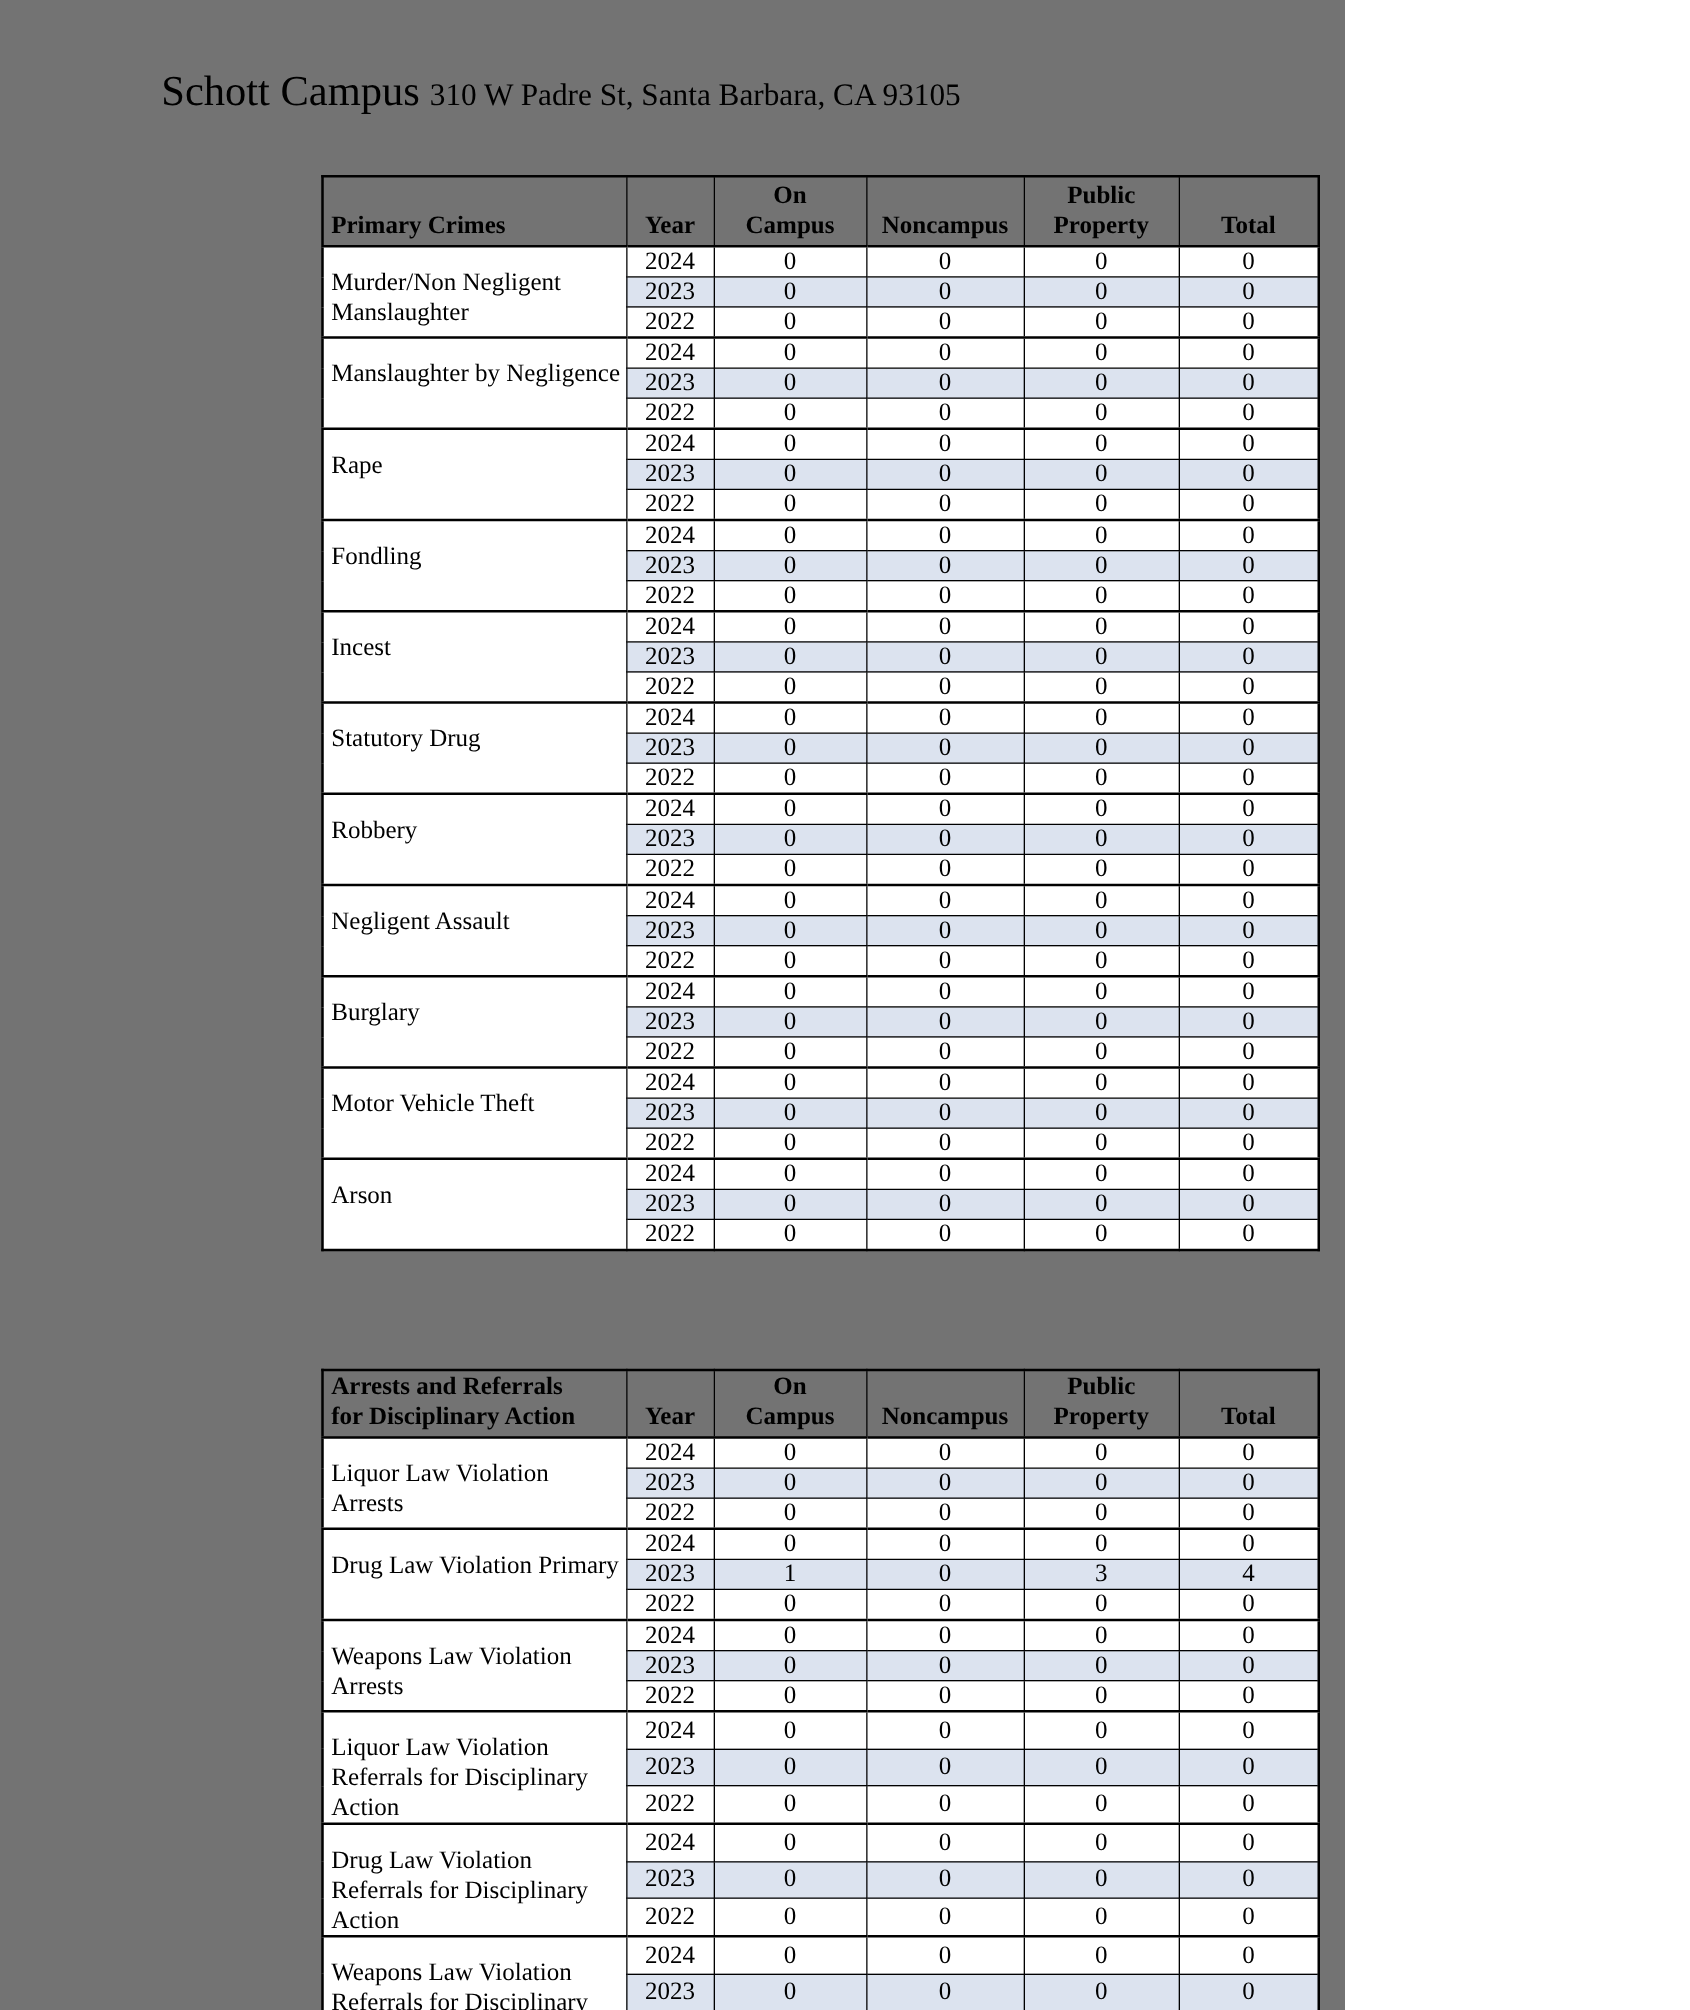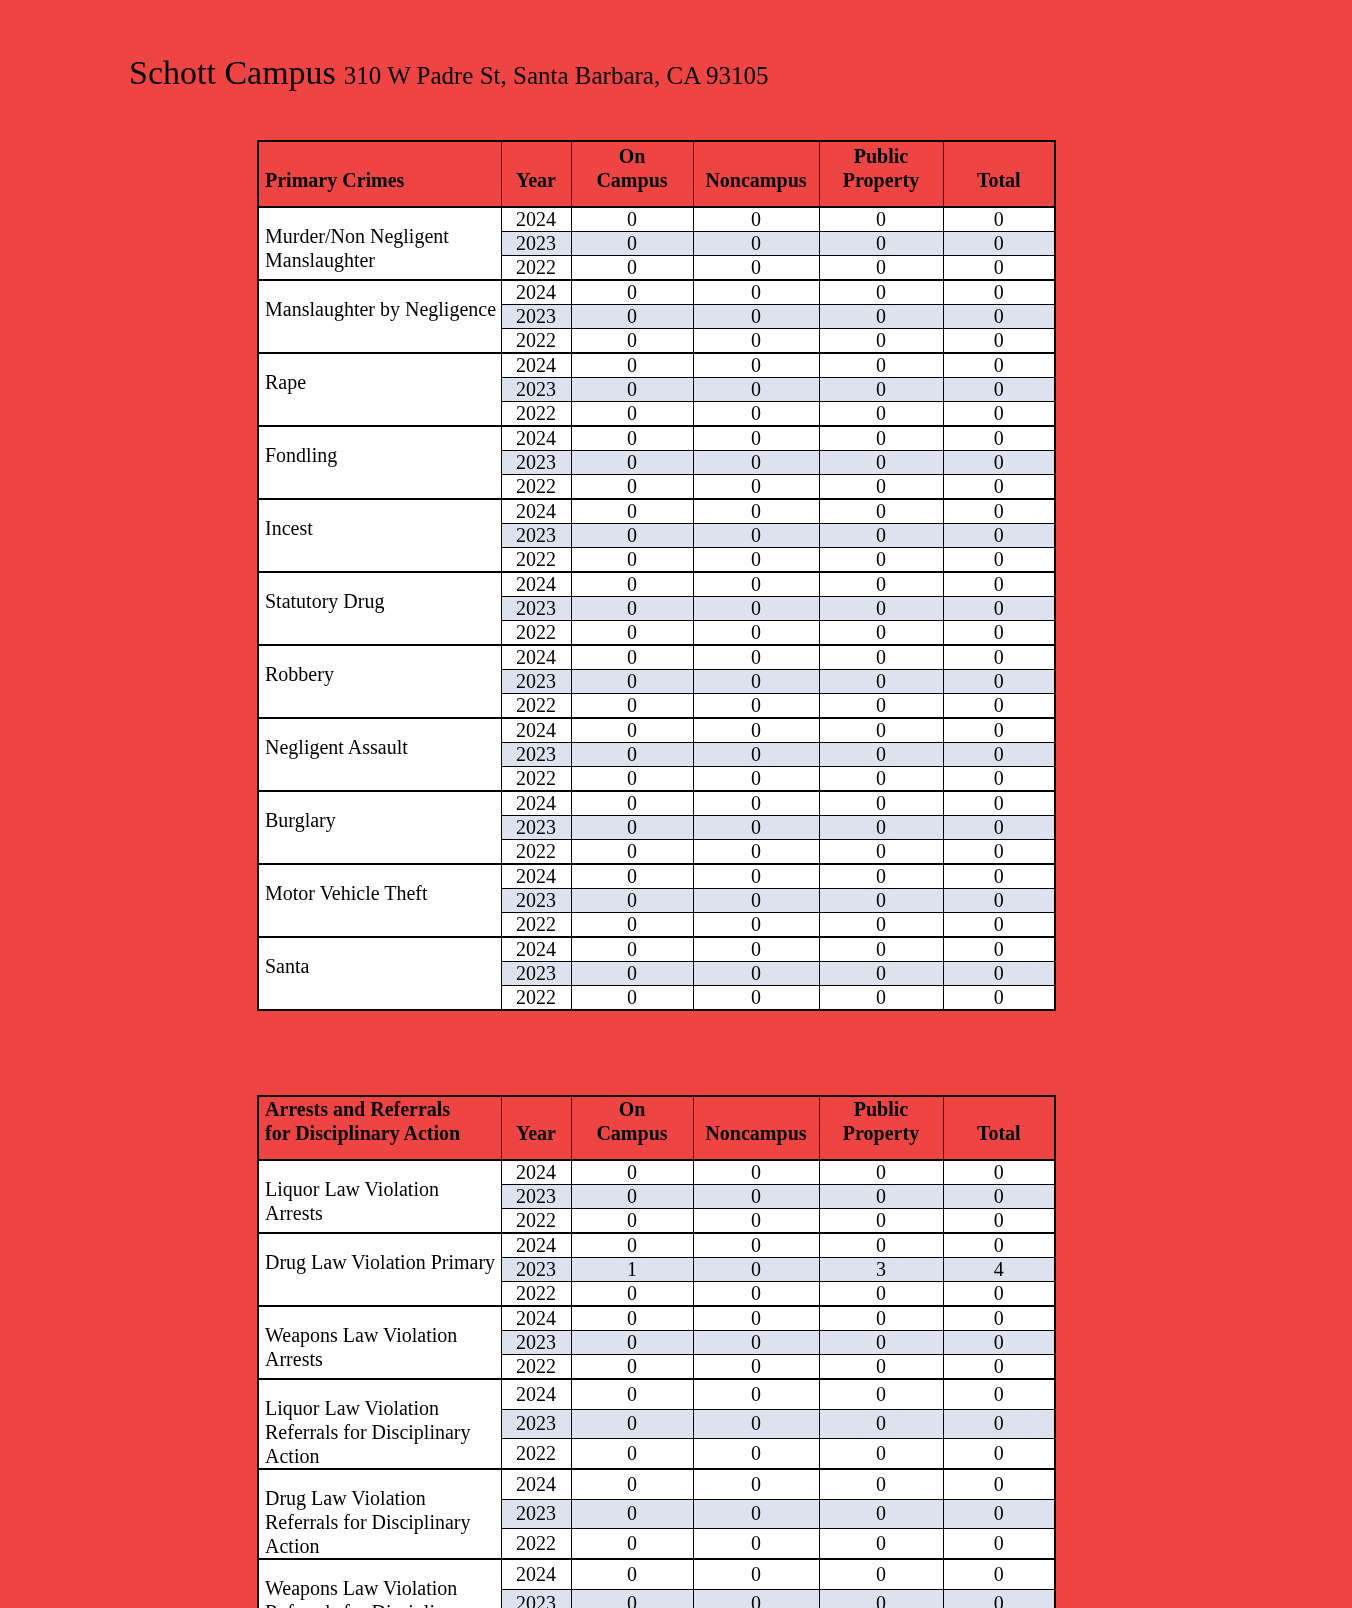--- a/index.html
+++ b/index.html
@@ -4,23 +4,23 @@
 <style>
   html, body {
     margin: 0;
     padding: 0;
     background: #ffffff;
     font-family: "Liberation Serif", serif;
     color: #000000;
   }
   .page {
     position: relative;
-    width: 1352px;
+    width: 1076px;
     height: 1608px;
-    background: #ef4444;
+    background: #737373;
     overflow: hidden;
   }
   .doc-title {
     position: absolute;
     left: 129px;
     top: 52px;
     margin: 0;
     font-weight: normal;
     white-space: nowrap;
     line-height: 42px;
@@ -43,21 +43,21 @@
   table.stats th, table.stats td {
     border: 1px solid #000;
     padding: 0;
   }
   table.stats thead th {
     font-weight: bold;
     text-align: center;
     vertical-align: bottom;
     white-space: pre-line;
     line-height: 24px;
-    padding-bottom: 14px;
+    padding-bottom: 4px;
   }
   #table-0 thead th { height: 50px; }
   #table-1 thead th { height: 46px; }
   table.stats thead th.cat {
     text-align: left;
     padding-left: 6px;
   }
   table.stats tbody td {
     height: 23px;
     text-align: center;
@@ -317,21 +317,21 @@
           <td>0</td>
         </tr>
         <tr>
           <td>2022</td>
           <td>0</td>
           <td>0</td>
           <td>0</td>
           <td>0</td>
         </tr>
         <tr class="group-start">
-          <td class="cat" rowspan="3">Santa</td>
+          <td class="cat" rowspan="3">Arson</td>
           <td>2024</td>
           <td>0</td>
           <td>0</td>
           <td>0</td>
           <td>0</td>
         </tr>
         <tr class="hl">
           <td>2023</td>
           <td>0</td>
           <td>0</td>

